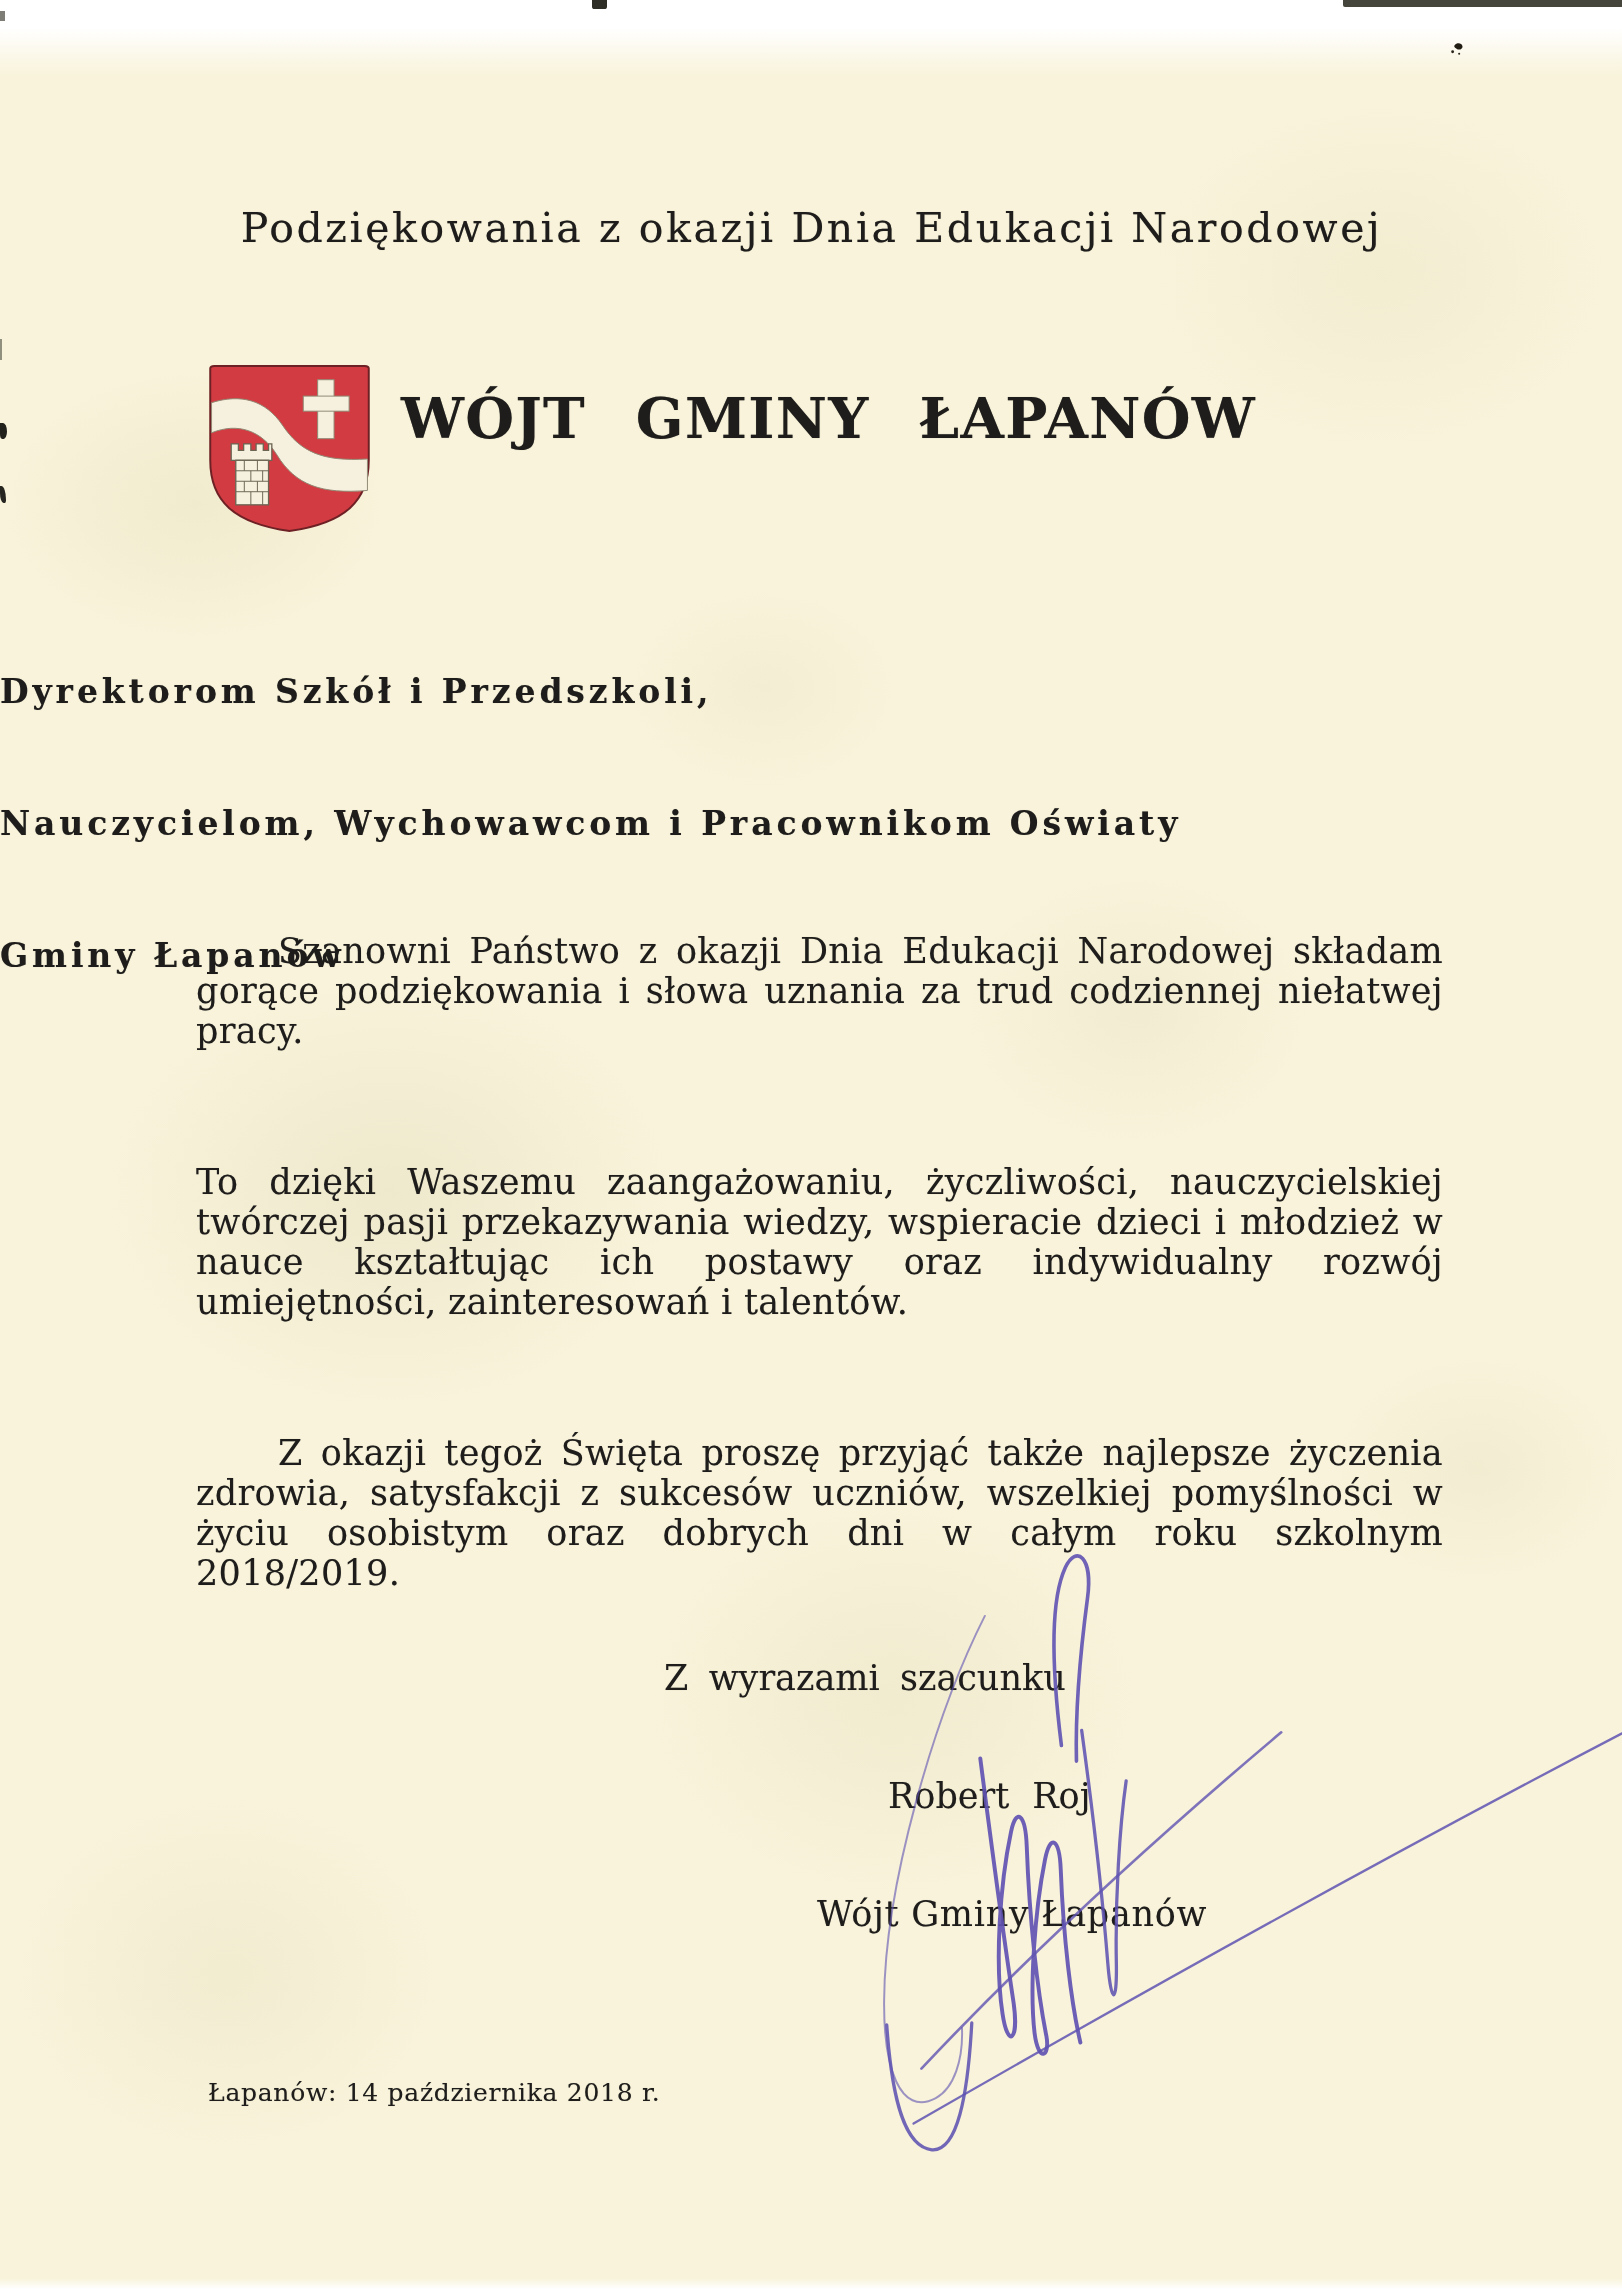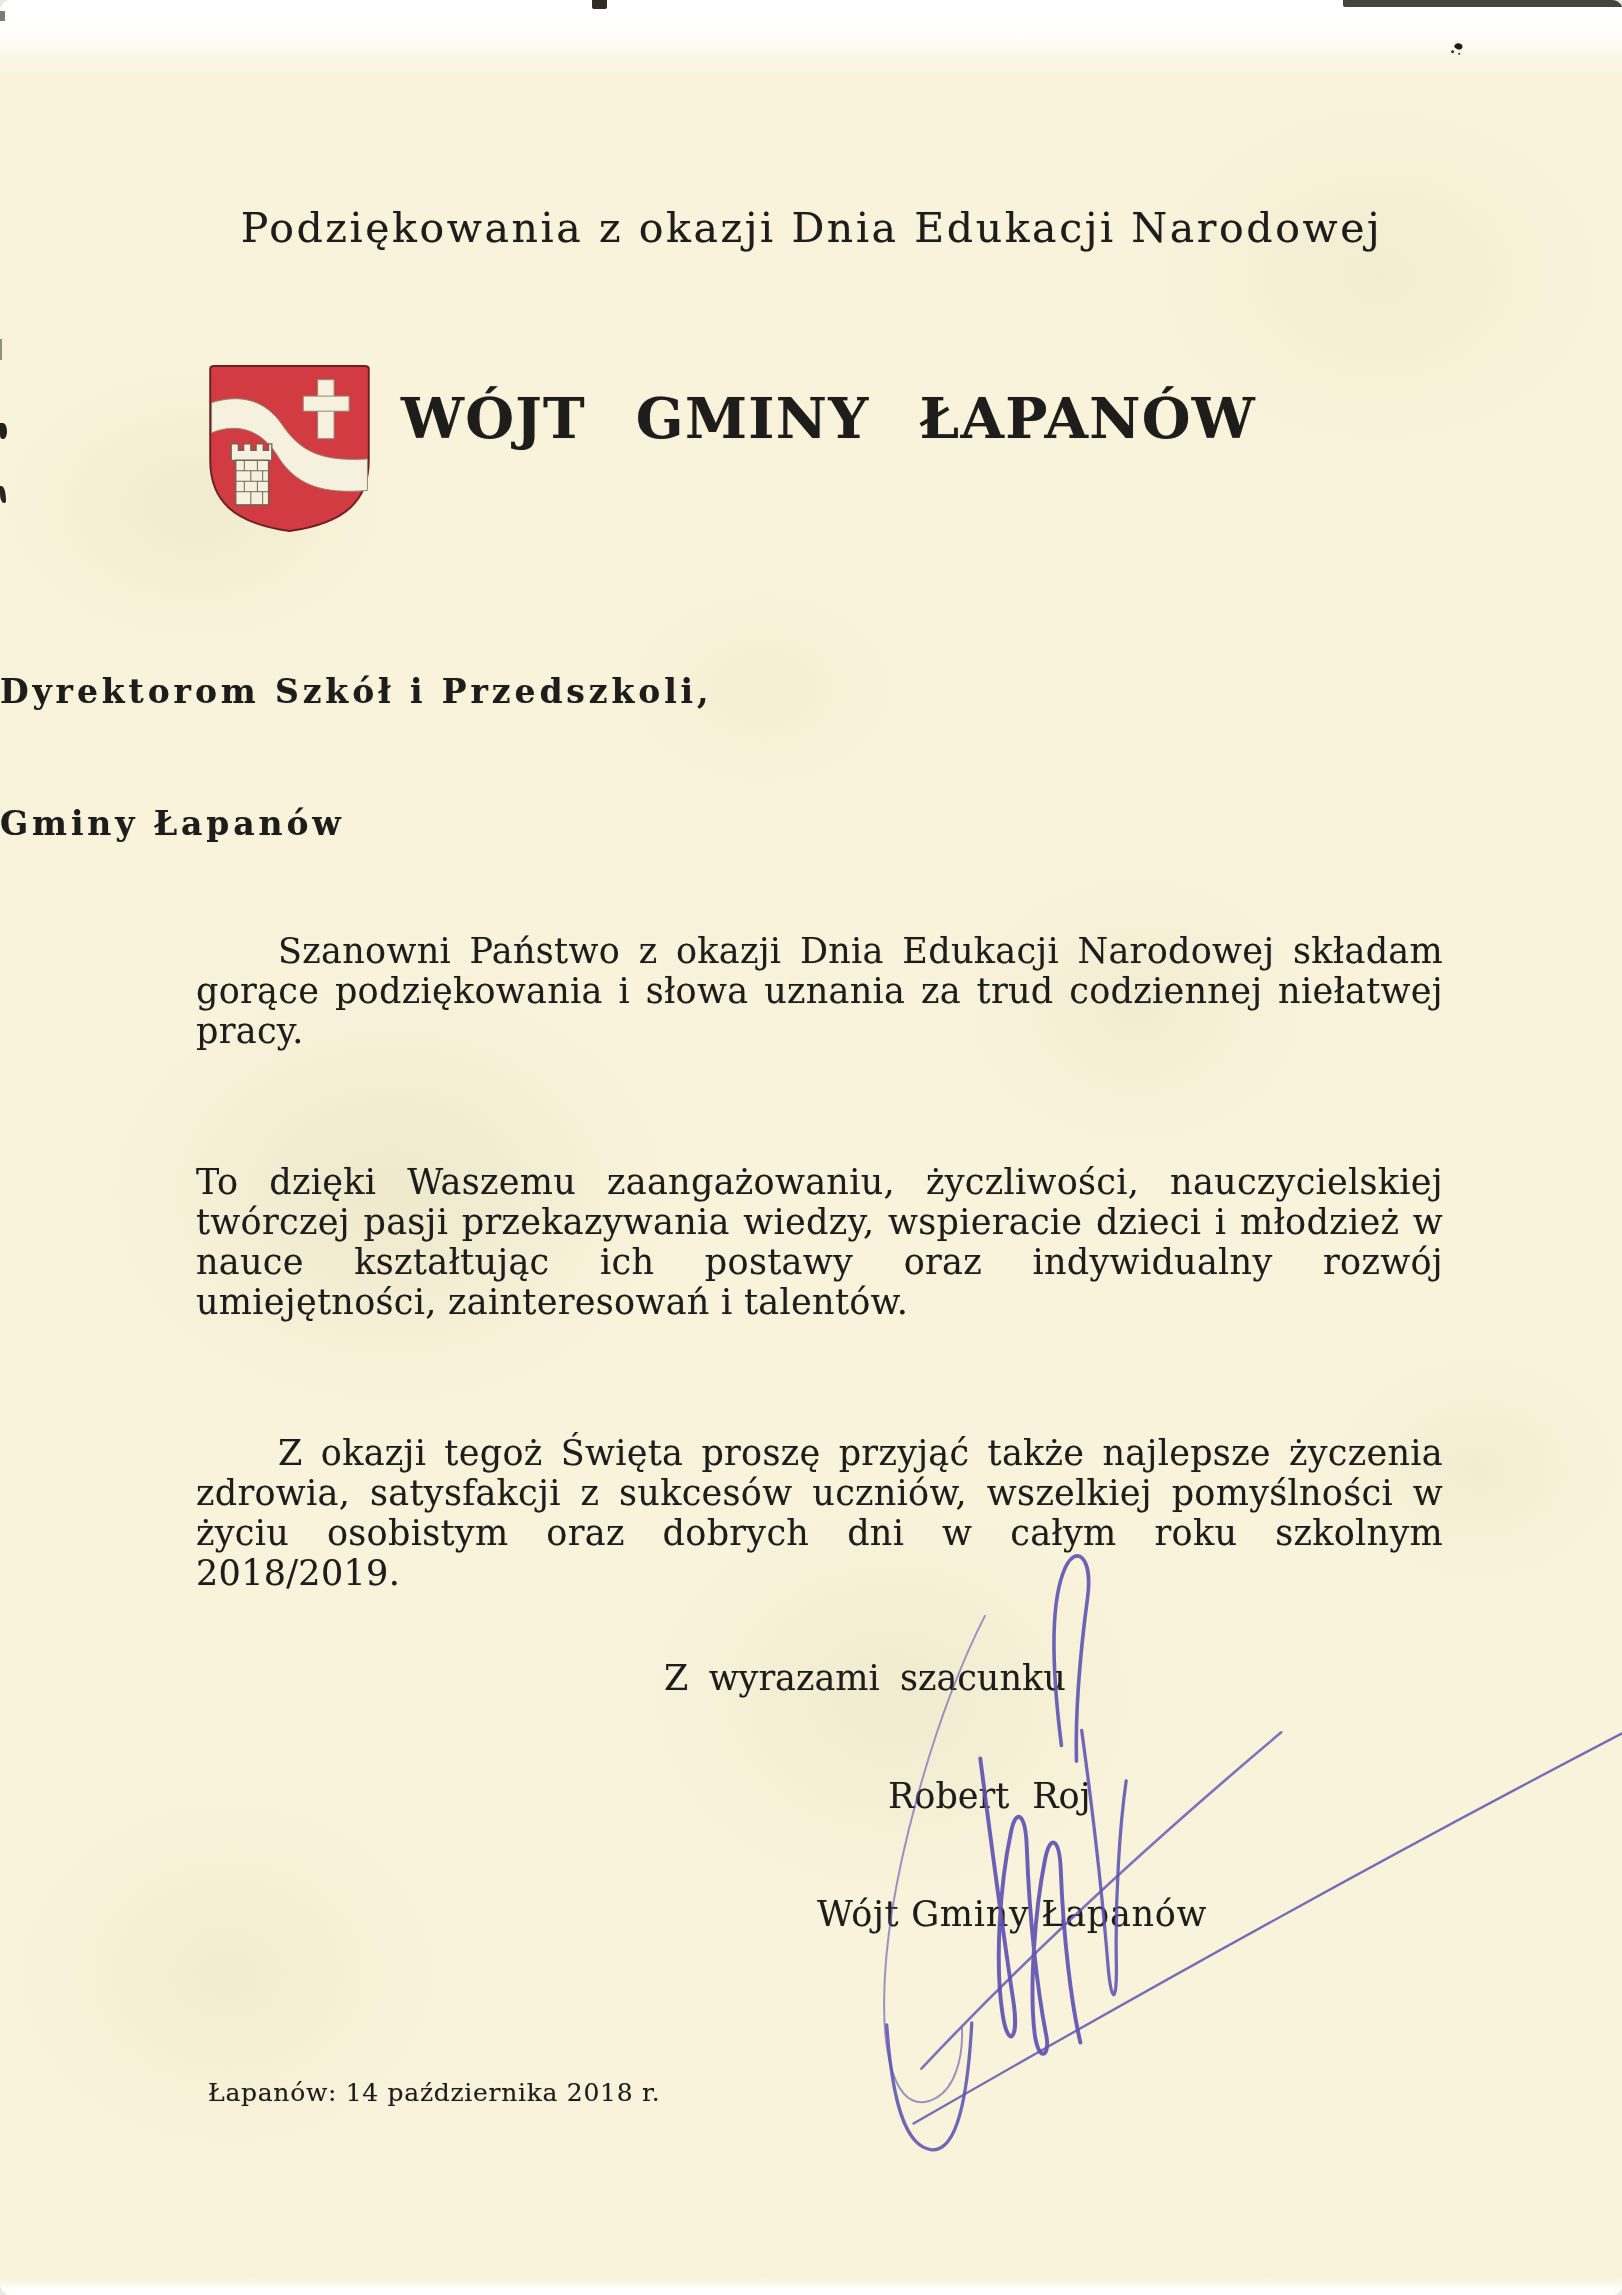--- a/index.html
+++ b/index.html
@@ -14,21 +14,20 @@
     background:
       radial-gradient(275px 196px at 12% 22%, rgba(186,172,120,.12), transparent 70%),
       radial-gradient(327px 249px at 85% 12%, rgba(186,172,120,.09), transparent 70%),
       radial-gradient(406px 308px at 24% 52%, rgba(168,156,108,.12), transparent 70%),
       radial-gradient(249px 196px at 70% 44%, rgba(168,156,108,.08), transparent 70%),
       radial-gradient(353px 281px at 55% 74%, rgba(178,164,114,.10), transparent 70%),
       radial-gradient(308px 255px at 14% 86%, rgba(178,164,114,.09), transparent 70%),
       radial-gradient(209px 164px at 91% 64%, rgba(172,158,110,.08), transparent 70%),
       radial-gradient(196px 144px at 47% 30%, rgba(180,166,116,.07), transparent 70%),
       var(--paper);
-    border-radius: 11px;
   }
   .scan-top{position:absolute;top:0;left:0;right:0;height:85px;
     background:linear-gradient(to bottom,var(--scan_white) 0 27.5px, rgba(255,255,255,0) 77px);}
   .scan-bottom{position:absolute;bottom:0;left:0;right:0;height:17px;
     background:linear-gradient(to top,var(--scan_white) 0 5.9px, rgba(255,255,255,0));}
   .txt{position:absolute;white-space:pre-wrap;}
   .title{top:204px;left:0;right:0;text-align:center;font-size:41px;letter-spacing:2.6px;
     text-shadow:0 0 0.7px rgba(20,20,20,.45);}
   .sender{top:385px;left:0;right:0;padding-left:34px;text-align:center;font-size:56px;
     font-weight:700;letter-spacing:1.3px;word-spacing:29px;text-shadow:0 0 0.7px rgba(20,20,20,.5);}
@@ -95,20 +94,21 @@
         <line x1="70" y1="198" x2="70" y2="218"></line>
         <line x1="88" y1="198" x2="88" y2="218"></line>
       </g>
     </g>
   </svg>
 
   <div class="txt sender">WÓJT GMINY ŁAPANÓW</div>
 
   <div class="txt addressee">
     <div>Dyrektorom Szkół i Przedszkoli,</div>
+    <div>Nauczycielom, Wychowawcom i Pracownikom Oświaty</div>
     <div>Gminy Łapanów</div>
   </div>
 
   <div class="txt bodytext">
     <p>Szanowni Państwo z okazji Dnia Edukacji Narodowej składam gorące podziękowania i słowa uznania za trud codziennej niełatwej pracy.</p>
     <p class="no-indent">To dzięki Waszemu zaangażowaniu, życzliwości, nauczycielskiej twórczej pasji przekazywania wiedzy, wspieracie dzieci i młodzież w nauce kształtując ich postawy oraz indywidualny rozwój umiejętności, zainteresowań i talentów.</p>
     <p>Z okazji tegoż Święta proszę przyjąć także najlepsze życzenia zdrowia, satysfakcji z sukcesów uczniów, wszelkiej pomyślności w życiu osobistym oraz dobrych dni w całym roku szkolnym 2018/2019.</p>
   </div>
 
   <div class="txt closing">Z wyrazami szacunku</div>

